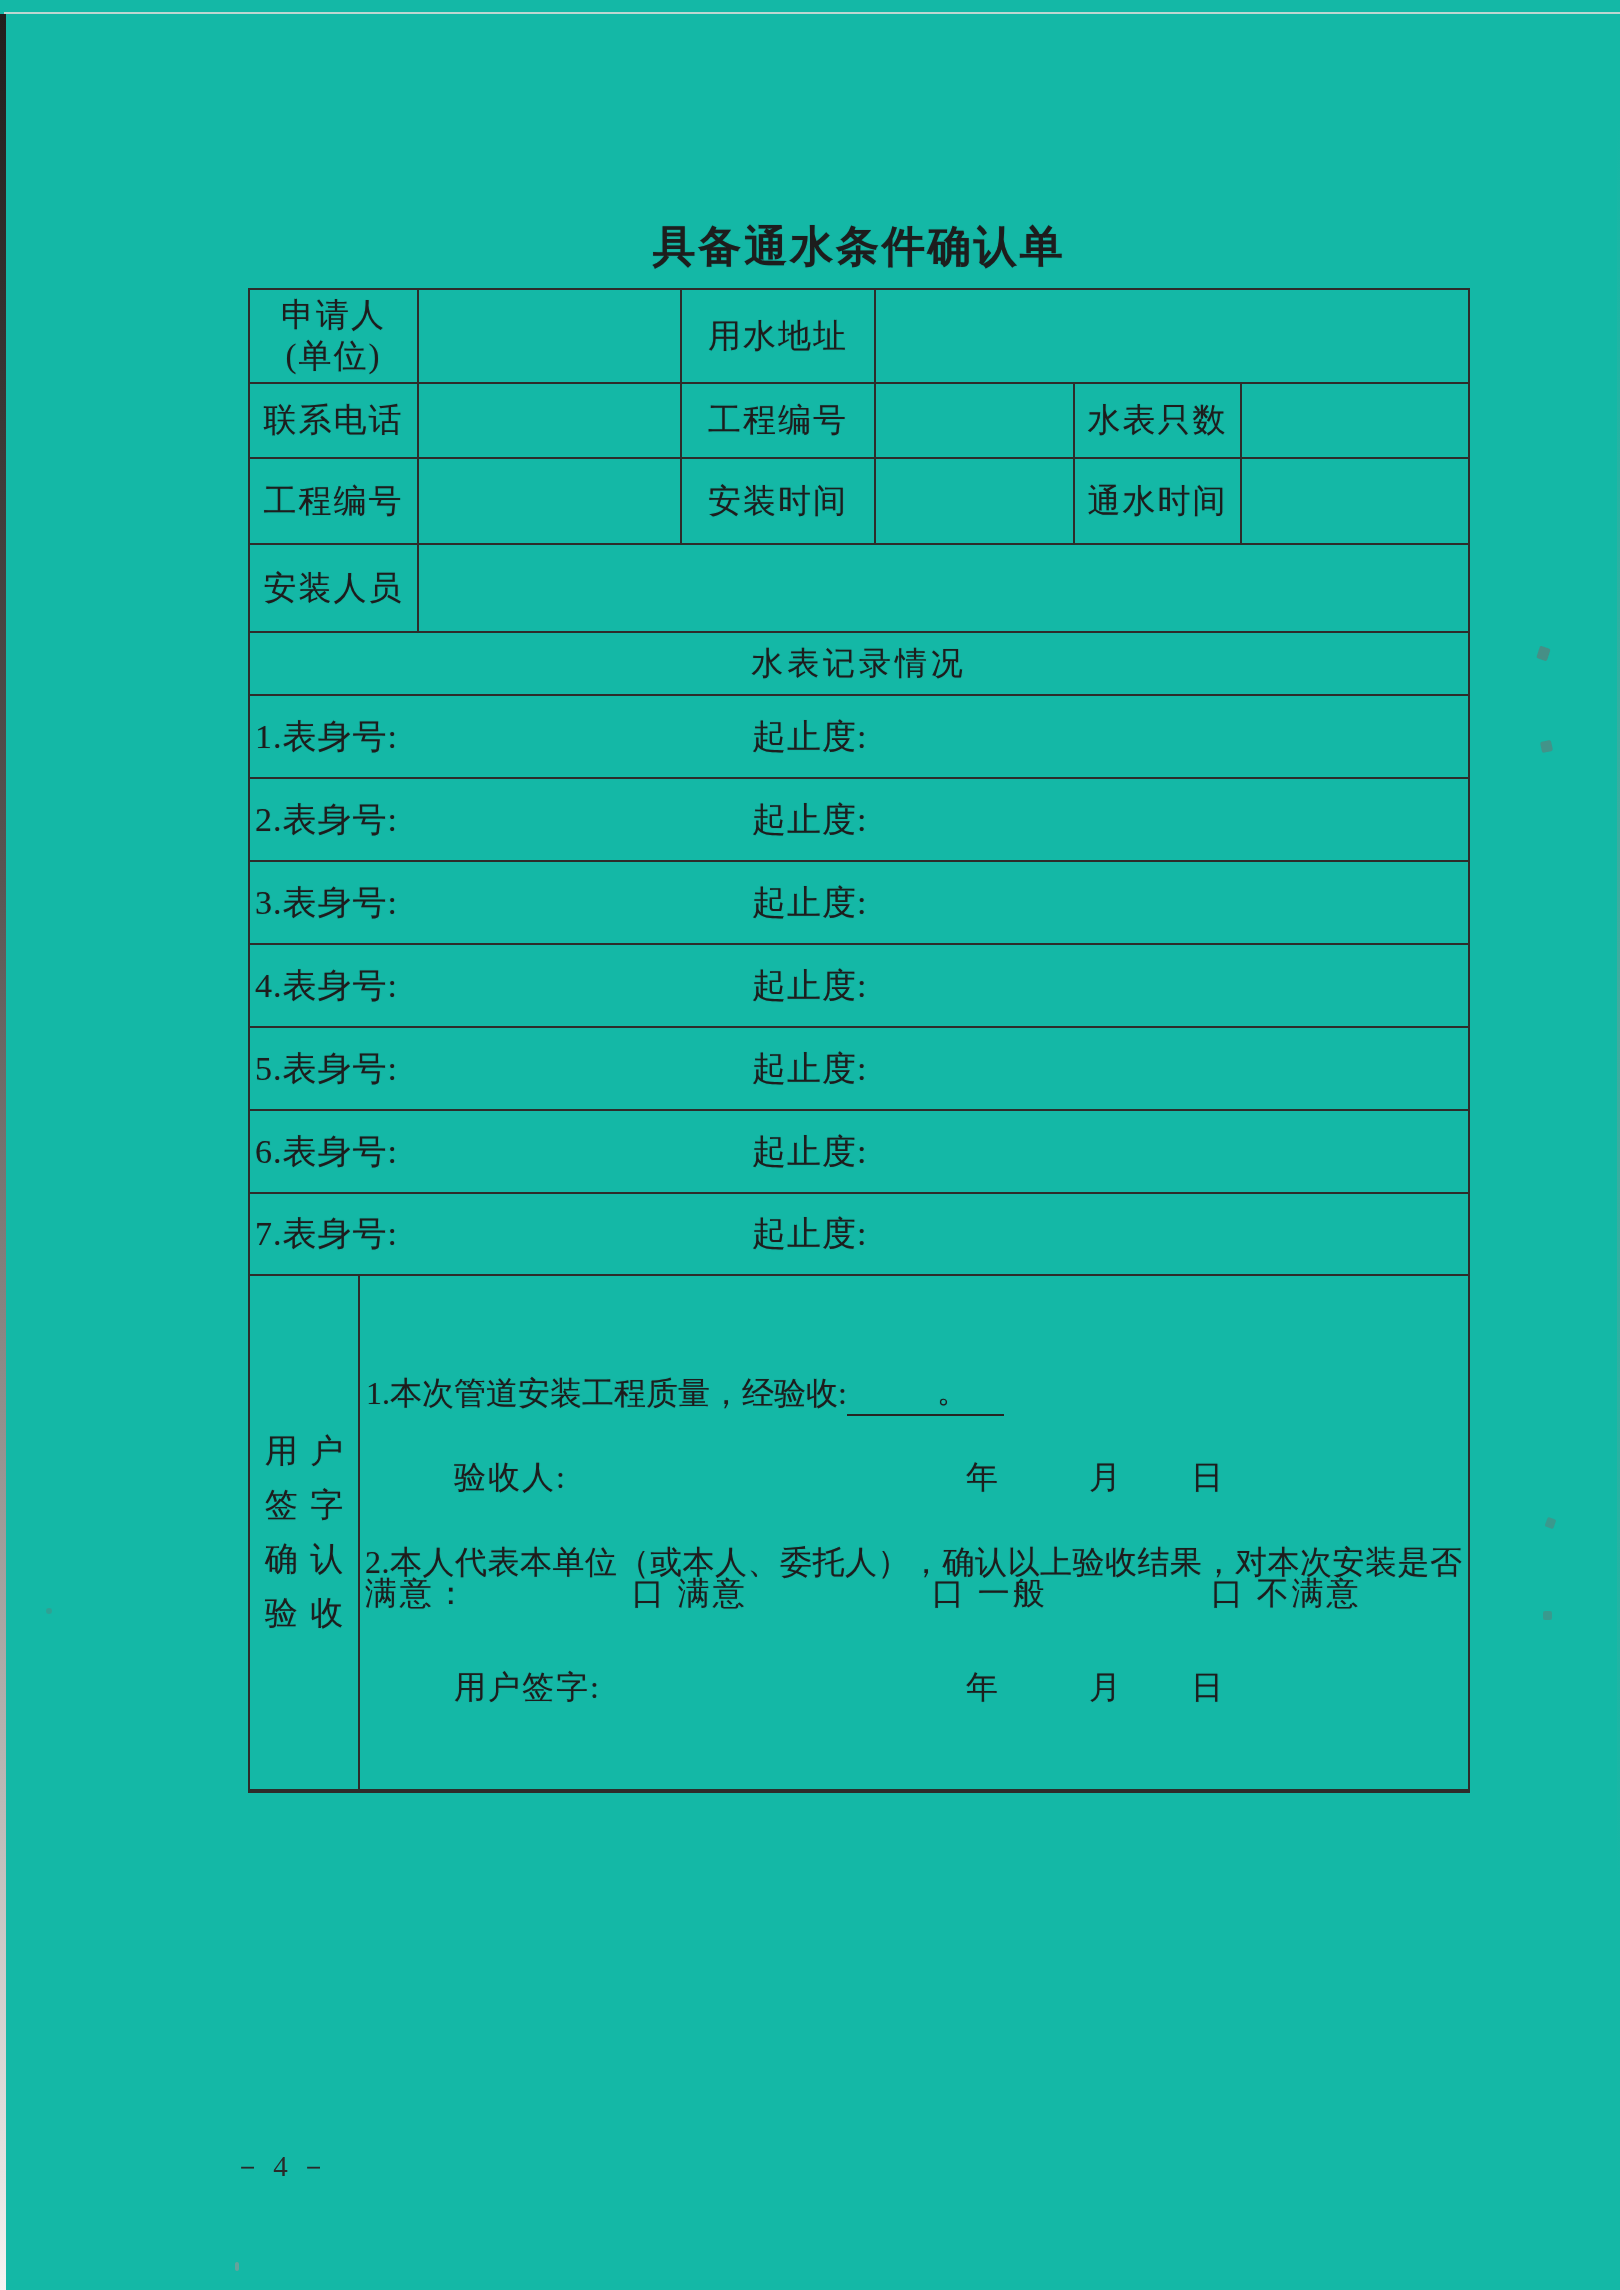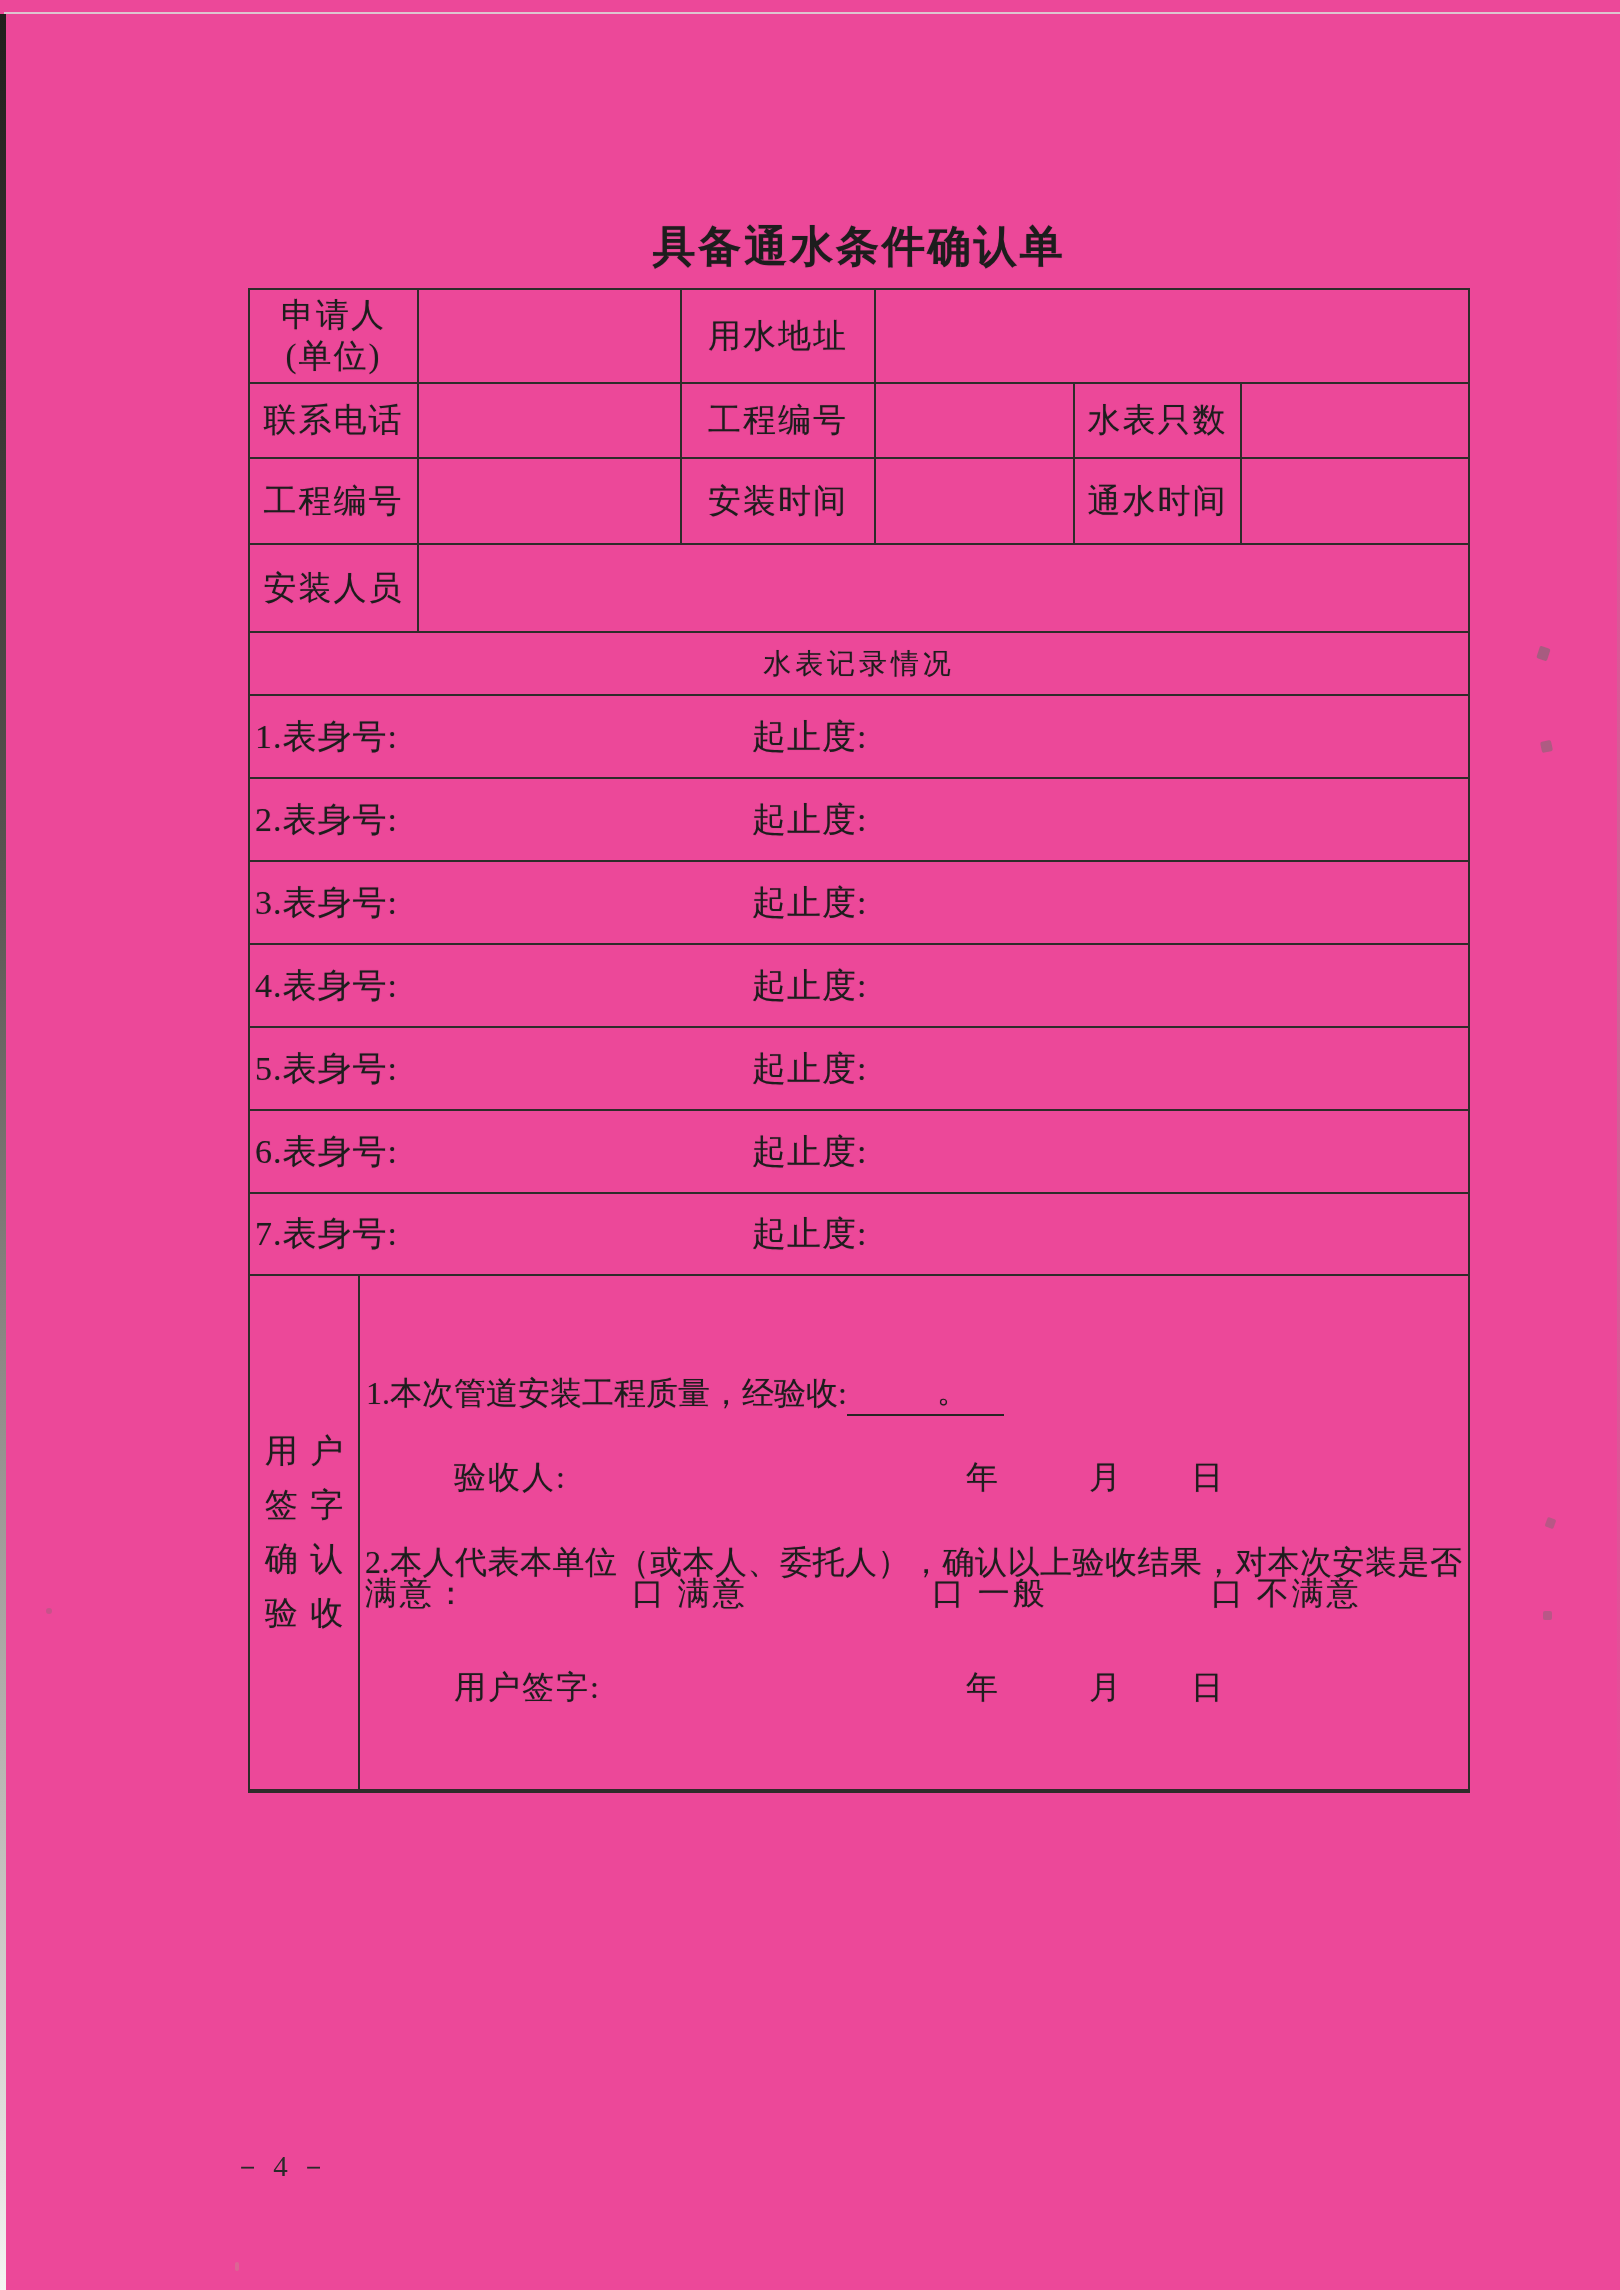--- a/index.html
+++ b/index.html
@@ -1,17 +1,17 @@
 <!DOCTYPE html>
 <html><head>
 <meta charset="utf-8">
 <style>
   html,body{margin:0;padding:0;background:#e8e8e8;}
   .page{
-    position:relative;width:1620px;height:2291px;background:#ec4899;
+    position:relative;width:1620px;height:2291px;background:#14b8a6;
     font-family:"Liberation Serif","DejaVu Serif",serif;color:#1d1d1d;
     overflow:hidden;margin:0 auto;
   }
   
   .left-edge{
     position:absolute;left:0;top:13.7px;width:5.9px;height:2277px;
     background:linear-gradient(#221f1d 0%,#3c3836 18%,#5a5552 38%,#8a8683 58%,#bbb8b5 78%,#e6e4e2 95%,#f6f5f4 100%);
   }
   .top-line{position:absolute;left:3.9px;top:11.8px;width:1616px;height:2px;background:#dcdad8;opacity:.85;}
   .right-edge{position:absolute;right:0;top:118px;width:2.9px;height:1764px;background:linear-gradient(rgba(150,148,145,0),rgba(150,148,145,.35),rgba(150,148,145,0));}
@@ -50,21 +50,21 @@
   .w-e{flex:0 0 167px;}
   .w-f{flex:1 1 auto;}
   .r1{height:92px;}
   .r2{height:73px;}
   .r3{height:84px;}
   .r4{height:86px;}
 
   .m-header{
     height:61px;border-bottom:2.9px solid #2e2c2a;
     display:flex;align-items:center;justify-content:center;
-    font-size:28px;letter-spacing:3.9px;
+    font-size:32px;letter-spacing:3.9px;
   }
   .m-row{position:relative;height:81px;border-bottom:2px solid #2e2c2a;font-size:34px;}
   .m-row.lastm{height:80px;border-bottom-width:2.9px;}
   .m-row .body-no{position:absolute;left:4.9px;top:50%;transform:translateY(-50%);letter-spacing:1px;}
   .m-row .reading{position:absolute;left:502px;top:50%;transform:translateY(-50%);letter-spacing:1px;}
 
   .sig-row{display:flex;height:513px;border-bottom:2.9px solid #2e2c2a;}
   .sig-side{
     flex:0 0 110px;border-right:2px solid #2e2c2a;box-sizing:border-box;
     display:flex;flex-direction:column;justify-content:center;align-items:center;

